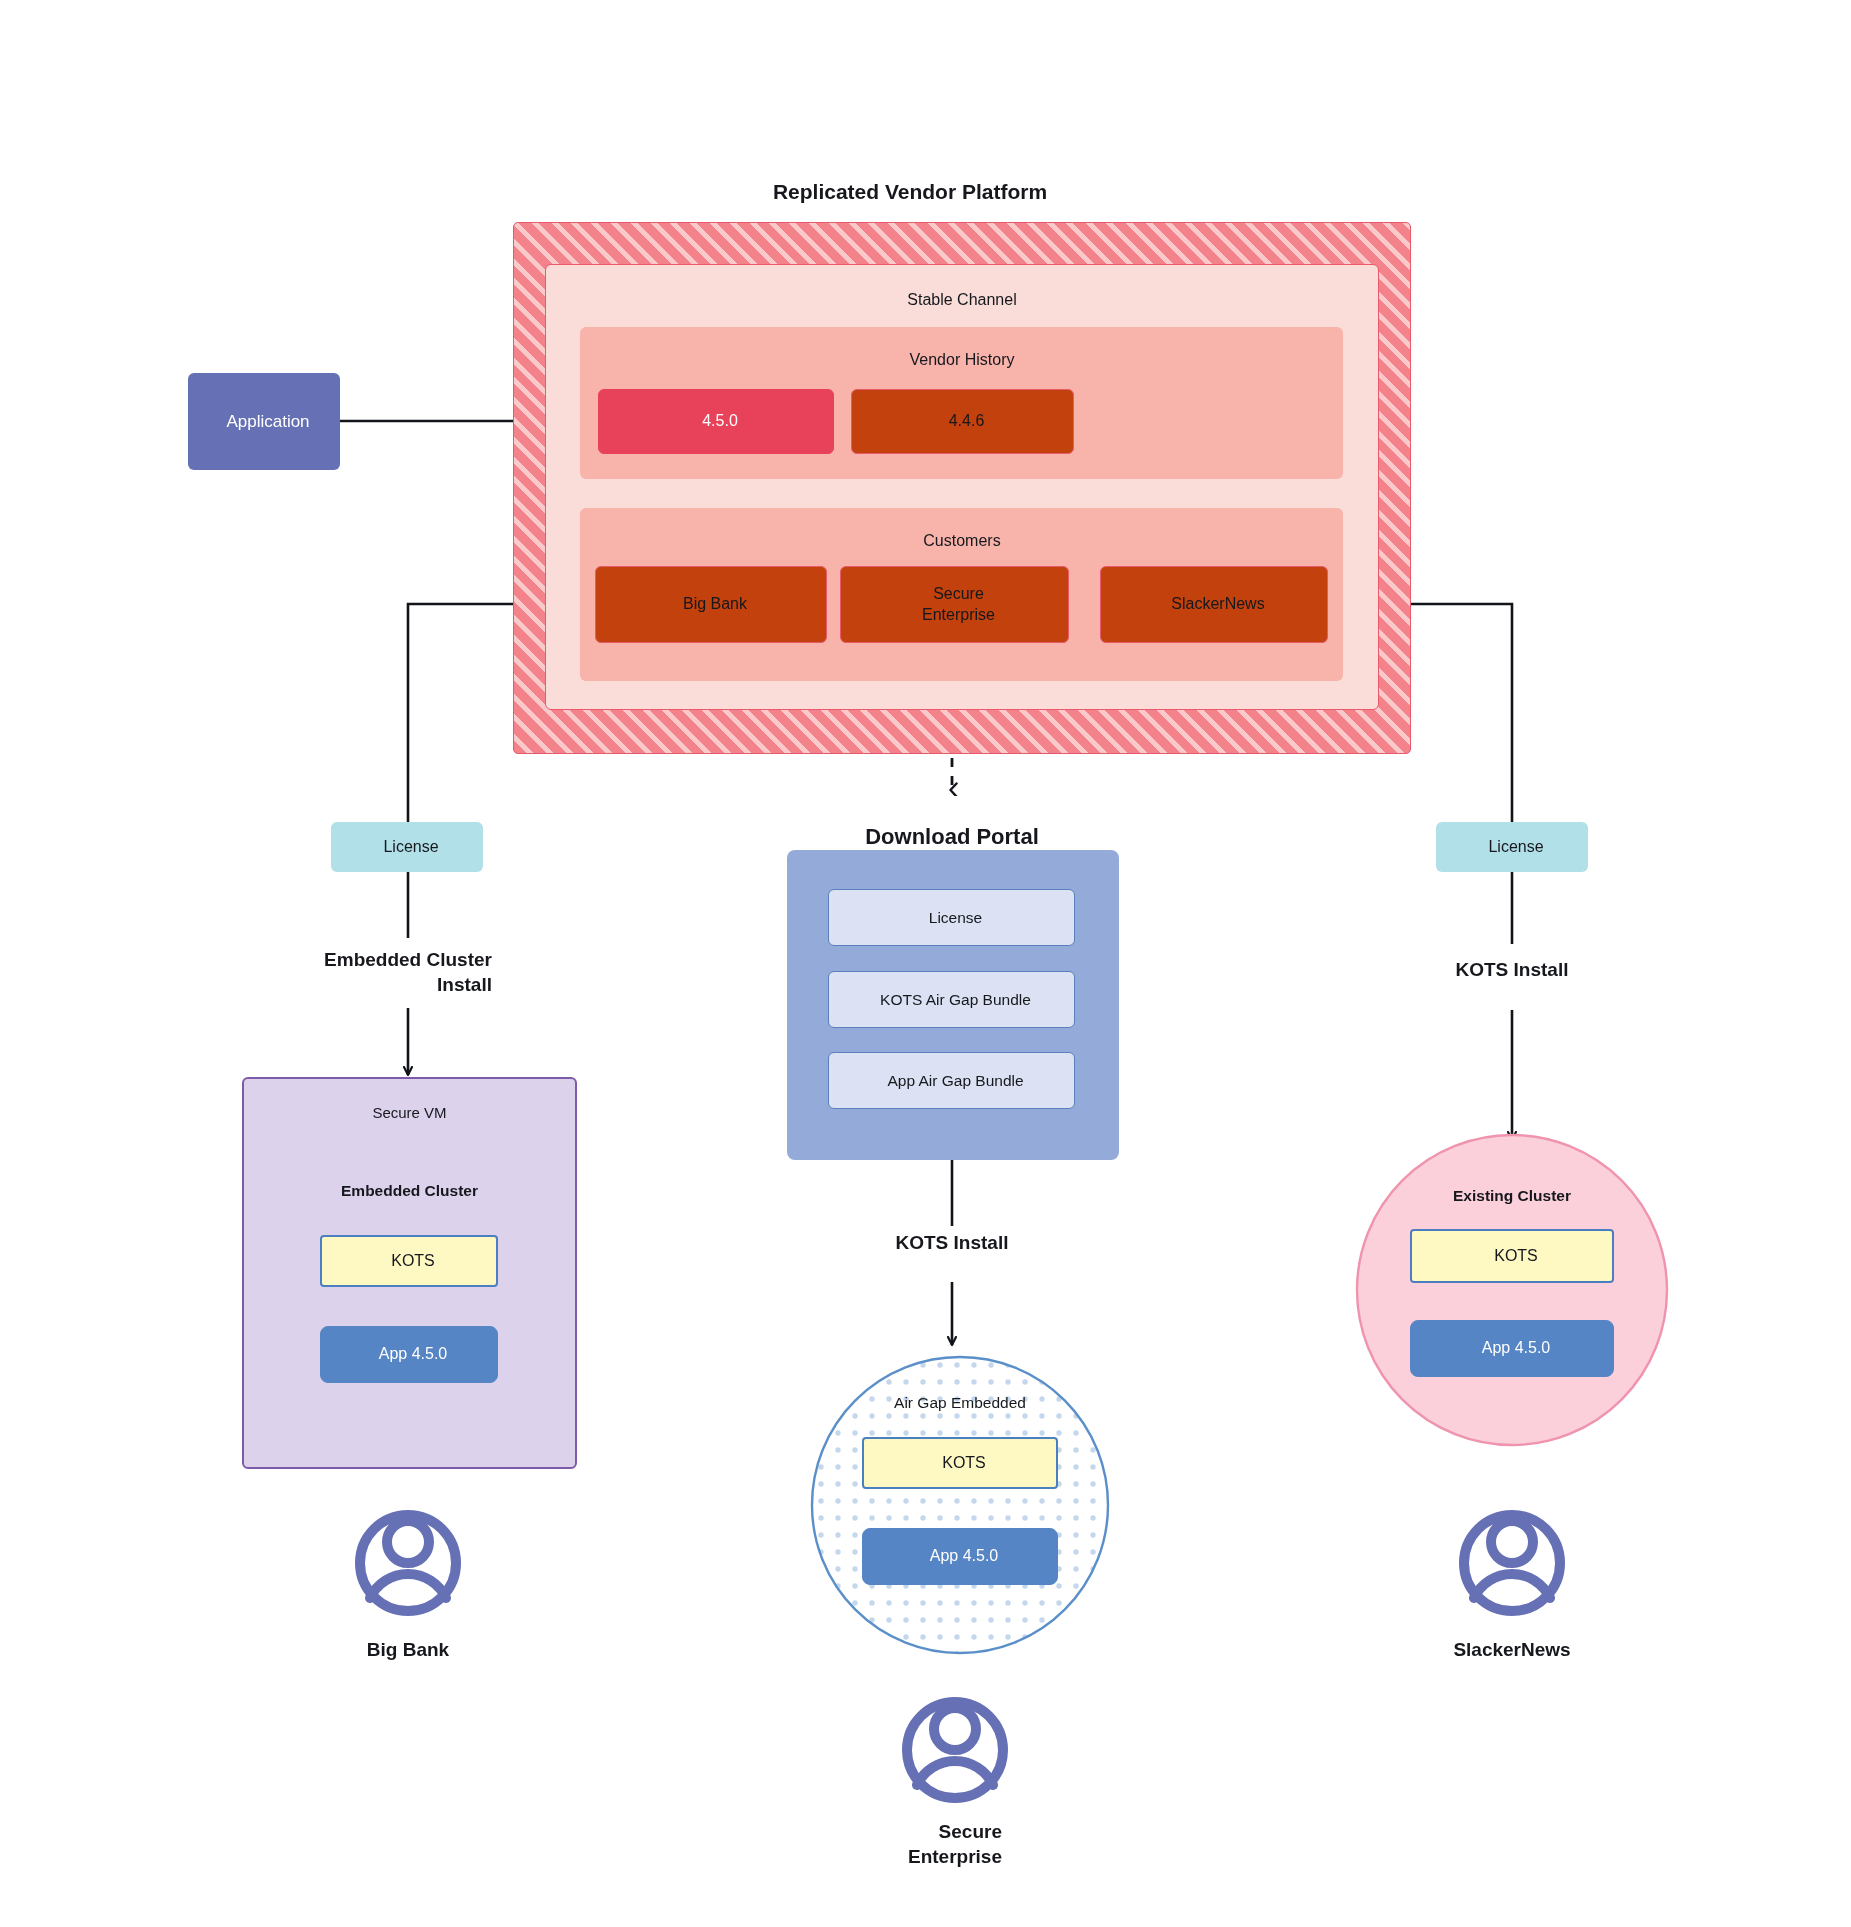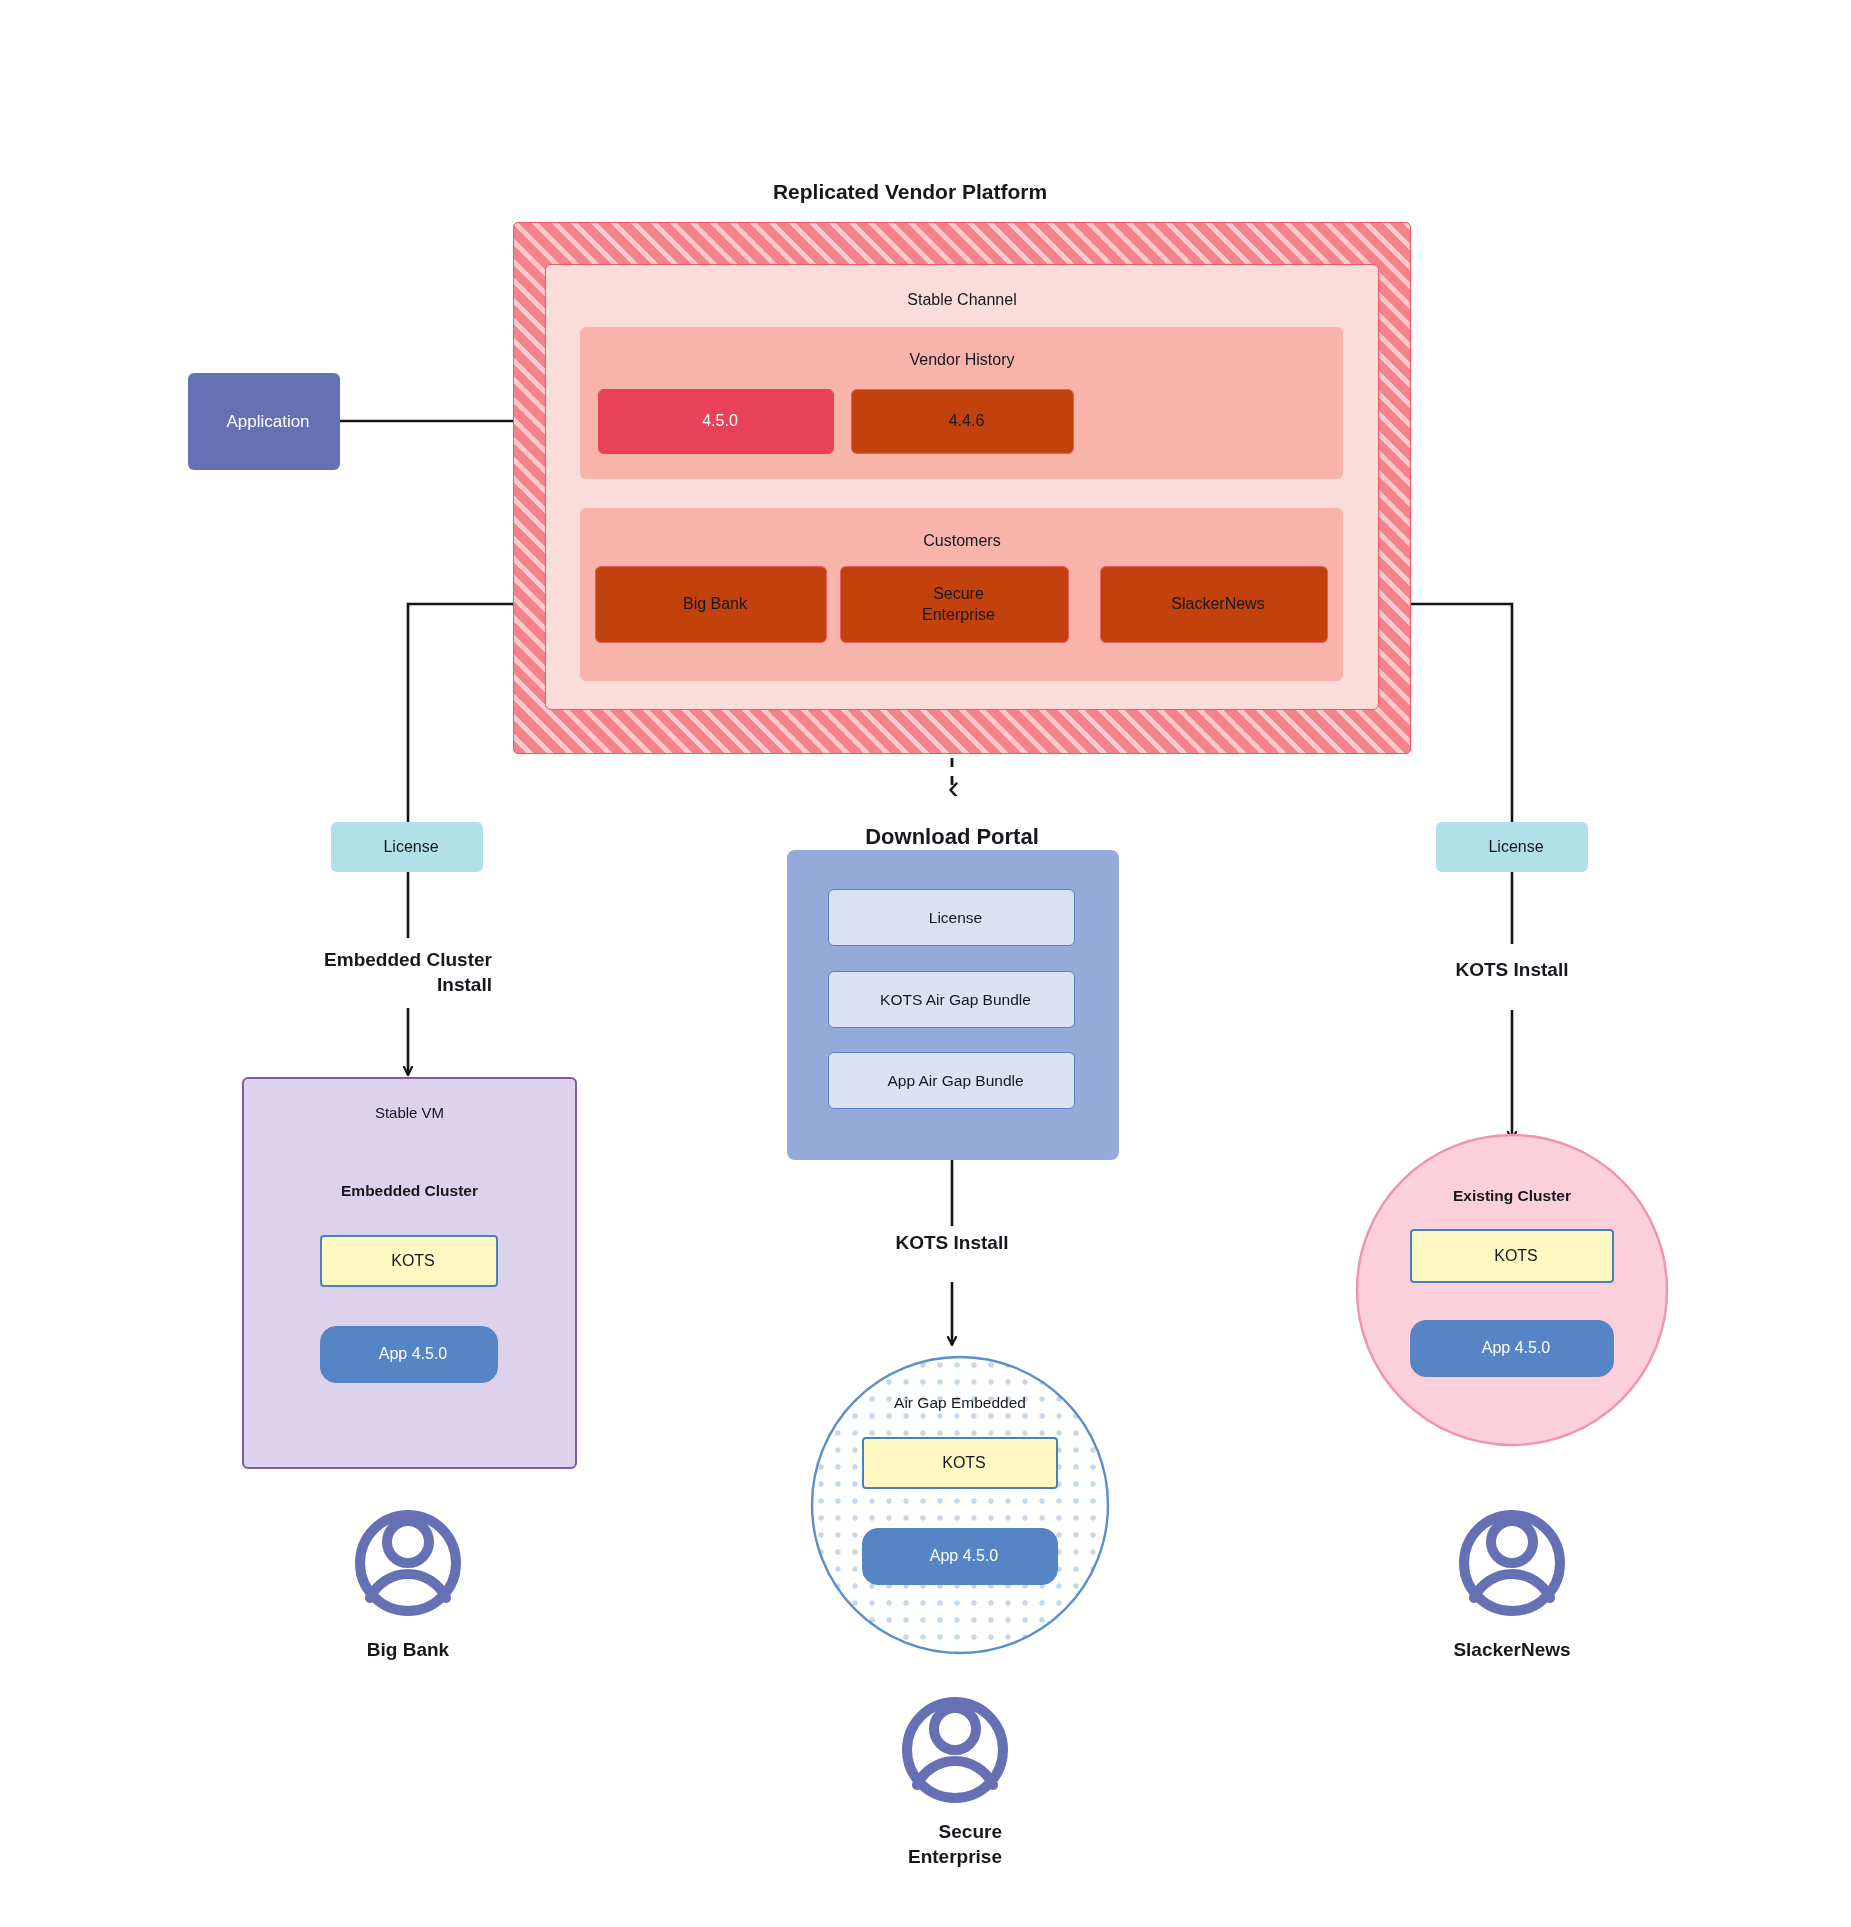--- a/index.html
+++ b/index.html
@@ -112,21 +112,21 @@
   }
   .kots-box {
     background: #fef9c3;
     border: 2px solid #4a7fc1;
     border-radius: 4px;
     color: #16181d;
   }
   .appver-box {
     background: #5585c5;
     border: 1.5px solid #5585c5;
-    border-radius: 16px;
+    border-radius: 8px;
     color: #ffffff;
   }
 </style>
 </head>
 <body>
 
 <div id="stage">
 
   <svg class="layer" viewBox="0 0 1851 1927">
     <defs>
@@ -202,21 +202,21 @@
   <div class="node wbox" style="left:1100px; top:566px; width:228px; height:77px; font-size:16px; white-space:pre-line;">SlackerNews</div>
 
   <div class="node app-box" style="left:188px; top:373px; width:152px; height:97px; font-size:17px;">Application</div>
 
   <div class="node license-chip" style="left:331px; top:822px; width:152px; height:50px; font-size:16px;">License</div>
 
   <div class="plain-label t-bold" style="left:268px; top:942px; width:280px; height:62px; font-size:19px; white-space:pre-line;">Embedded Cluster
 Install</div>
 
   <div class="node vm-box" style="left:242px; top:1077px; width:335px; height:392px;"></div>
-  <div class="plain-label t-norm" style="left:262px; top:1100px; width:295px; height:26px; font-size:15px;">Stable VM</div>
+  <div class="plain-label t-norm" style="left:262px; top:1100px; width:295px; height:26px; font-size:15px;">Secure VM</div>
 
   <div class="plain-label t-bold" style="left:262px; top:1178px; width:295px; height:26px; font-size:15.5px;">Embedded Cluster</div>
 
   <div class="node kots-box" style="left:320px; top:1235px; width:178px; height:52px; font-size:16px;">KOTS</div>
   <div class="node appver-box" style="left:320px; top:1326px; width:178px; height:57px; font-size:16px;">App 4.5.0</div>
 
   <svg class="layer" viewBox="0 0 1851 1927">
     <g>
       <circle cx="408" cy="1563" r="48" fill="none" stroke="#6670b4" stroke-width="10"></circle>
       <circle cx="408" cy="1542" r="21" fill="none" stroke="#6670b4" stroke-width="10"></circle>

